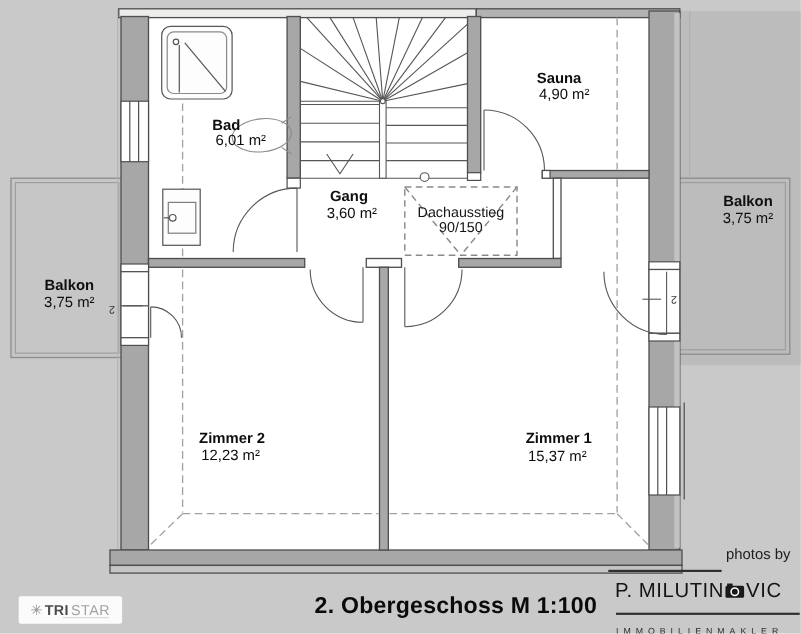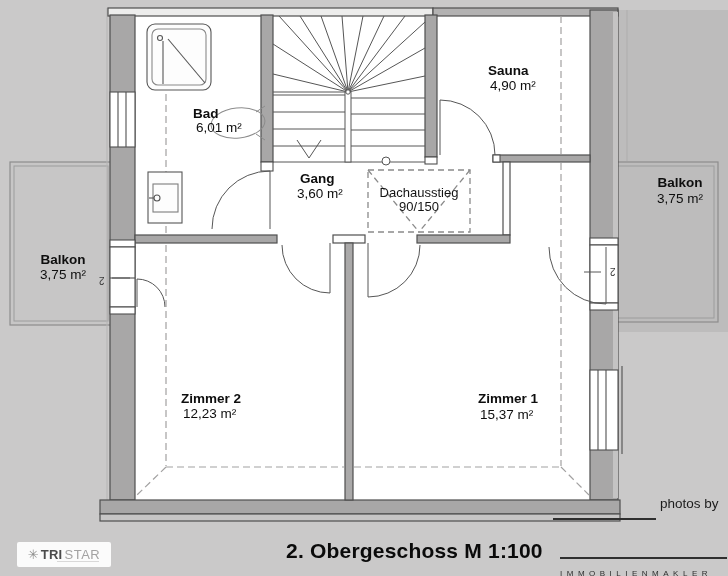--- a/index.html
+++ b/index.html
@@ -230,16 +230,27 @@
 
   <div id="tristar">
     <span class="star">✳</span>
     <span class="t-bold">TRI</span>
     <span class="t-light">STAR</span>
     <span class="t-sub"></span>
   </div>
 
   <div id="pline"></div>
   <div id="photos-by">photos by</div>
+  <div id="pname">
+    <span>P. MILUTIN</span>
+    <span class="cam">
+      <svg width="18" height="14" viewBox="0 0 18 14">
+        <rect x="0.5" y="2.5" width="17" height="11" rx="1.5" fill="#1a1a1a"></rect>
+        <rect x="2" y="0.5" width="5" height="3" fill="#1a1a1a"></rect>
+        <circle cx="9" cy="8" r="3.4" fill="none" stroke="#ffffff" stroke-width="1.4"></circle>
+      </svg>
+    </span>
+    <span>VIC</span>
+  </div>
   <div id="psub">IMMOBILIENMAKLER</div>
   <div id="prule"></div>
 
 </div>
 
 </body></html>

